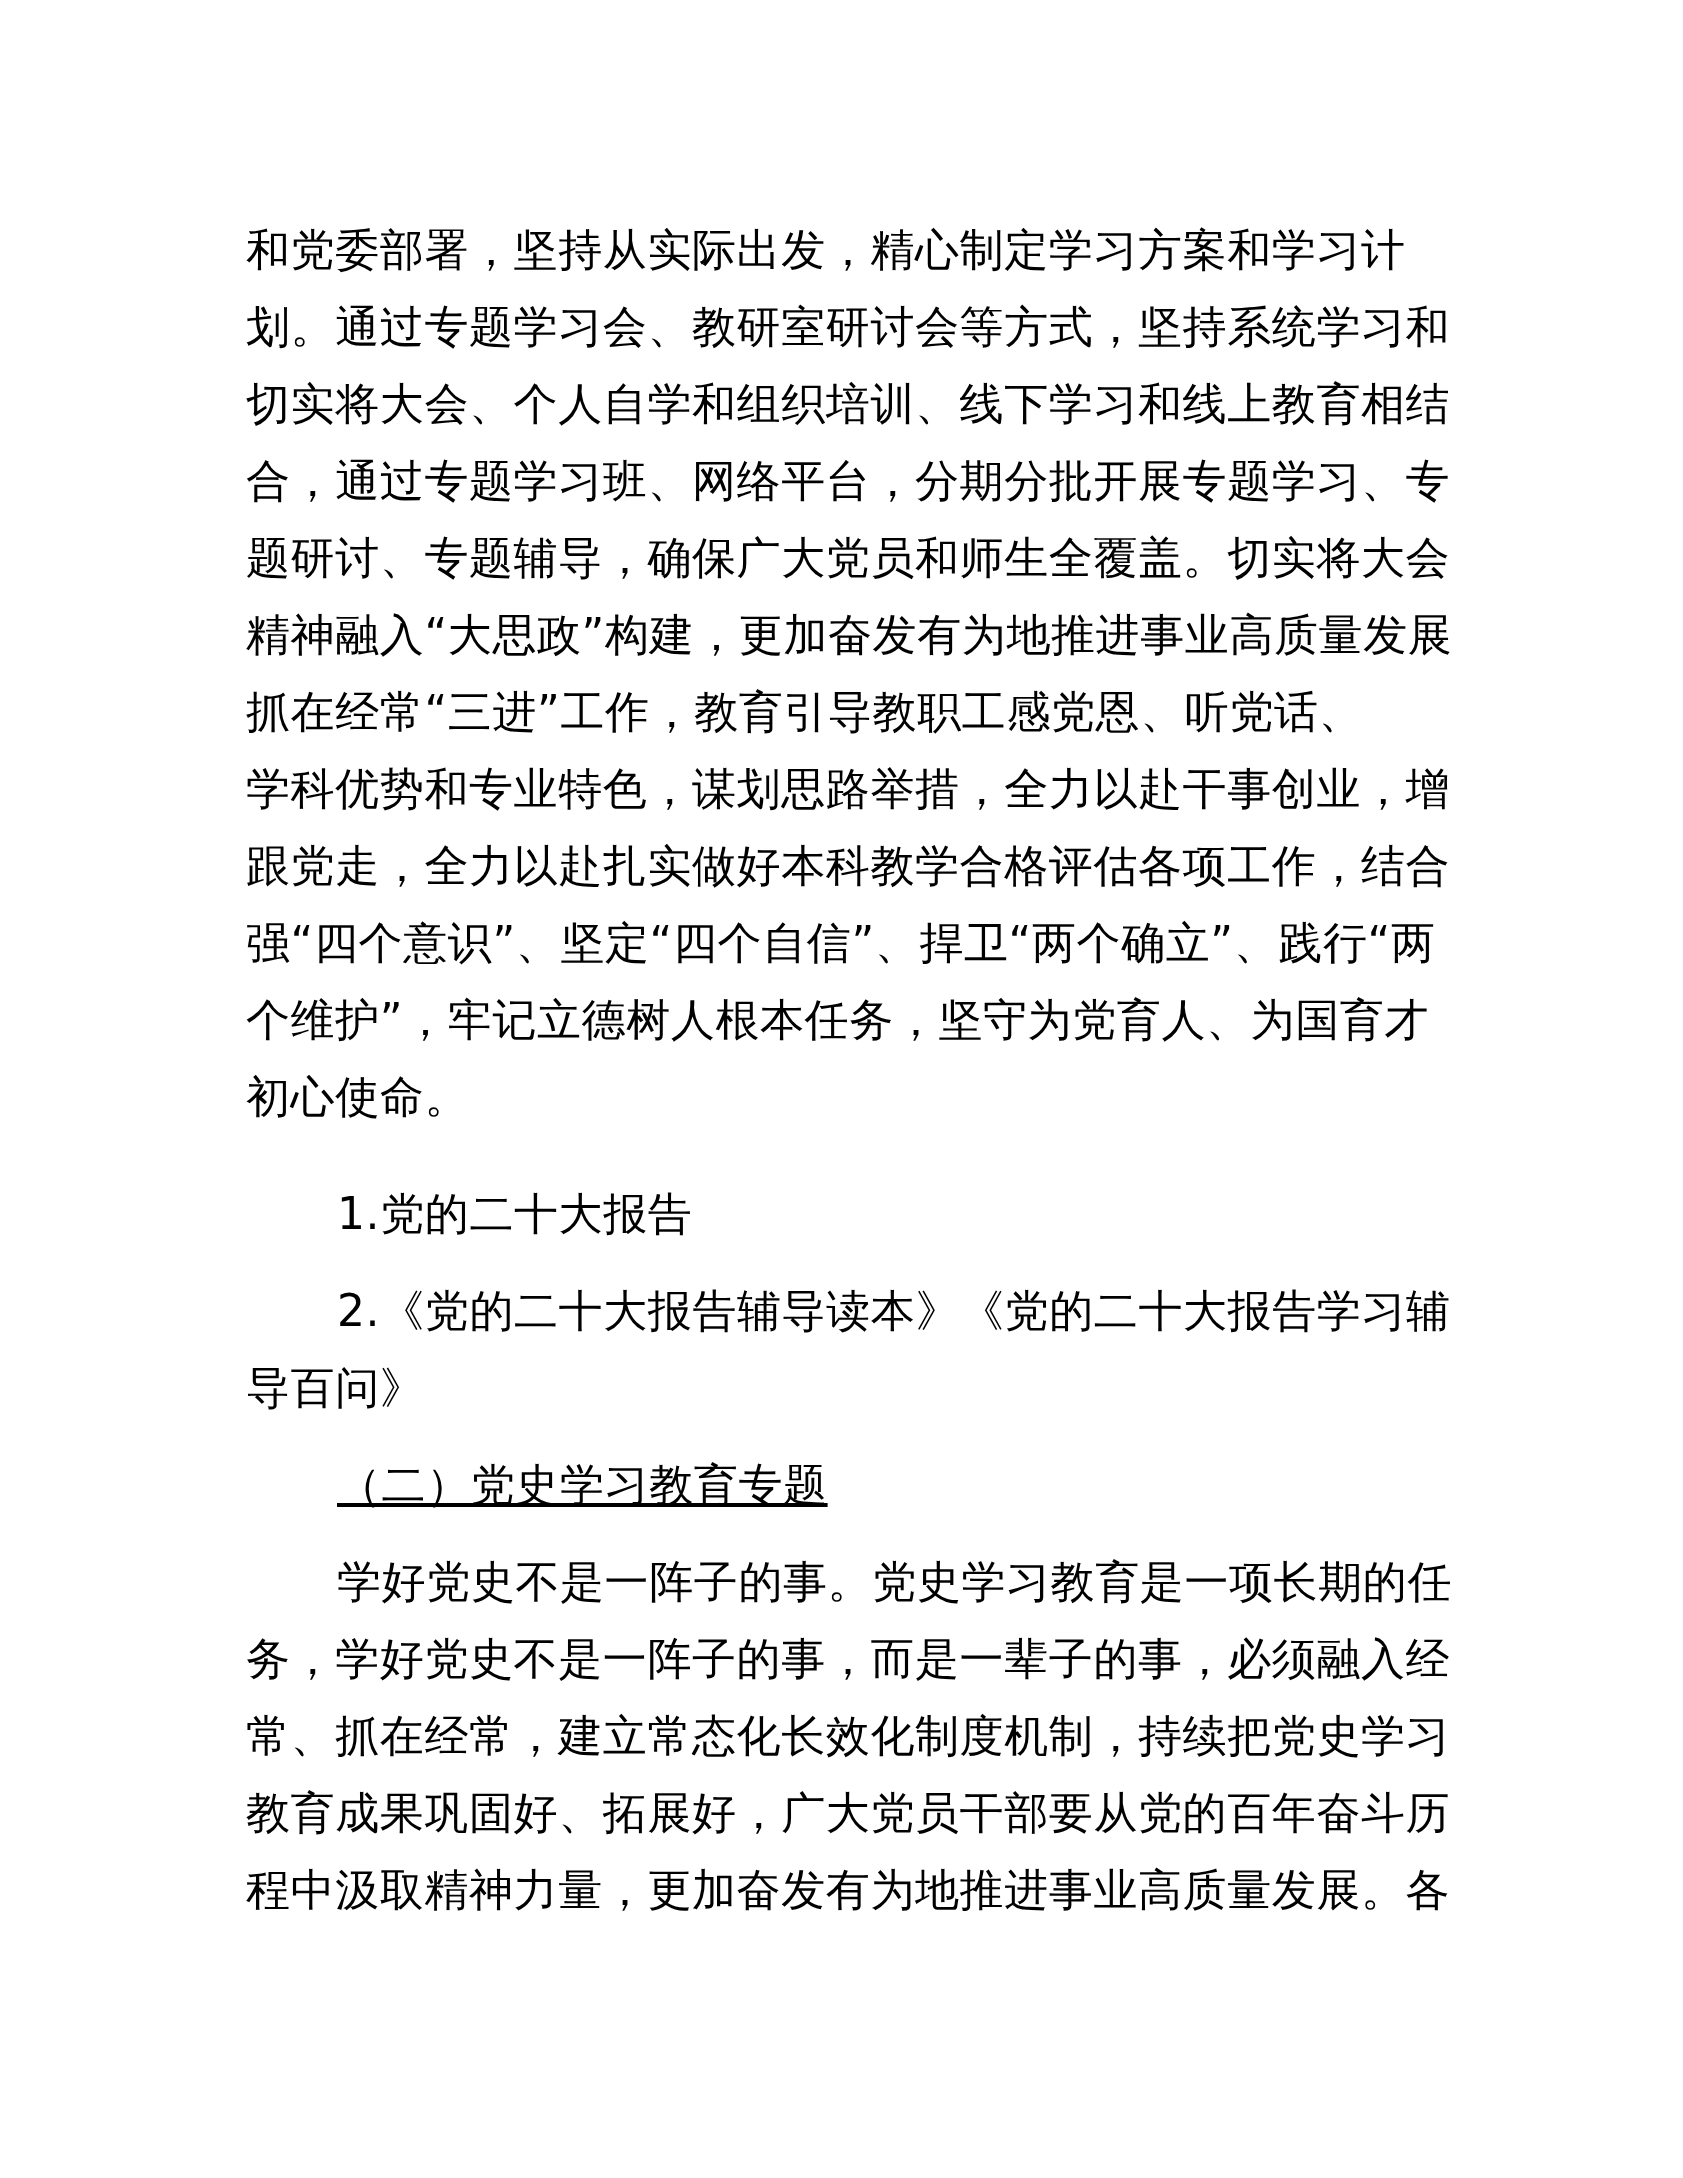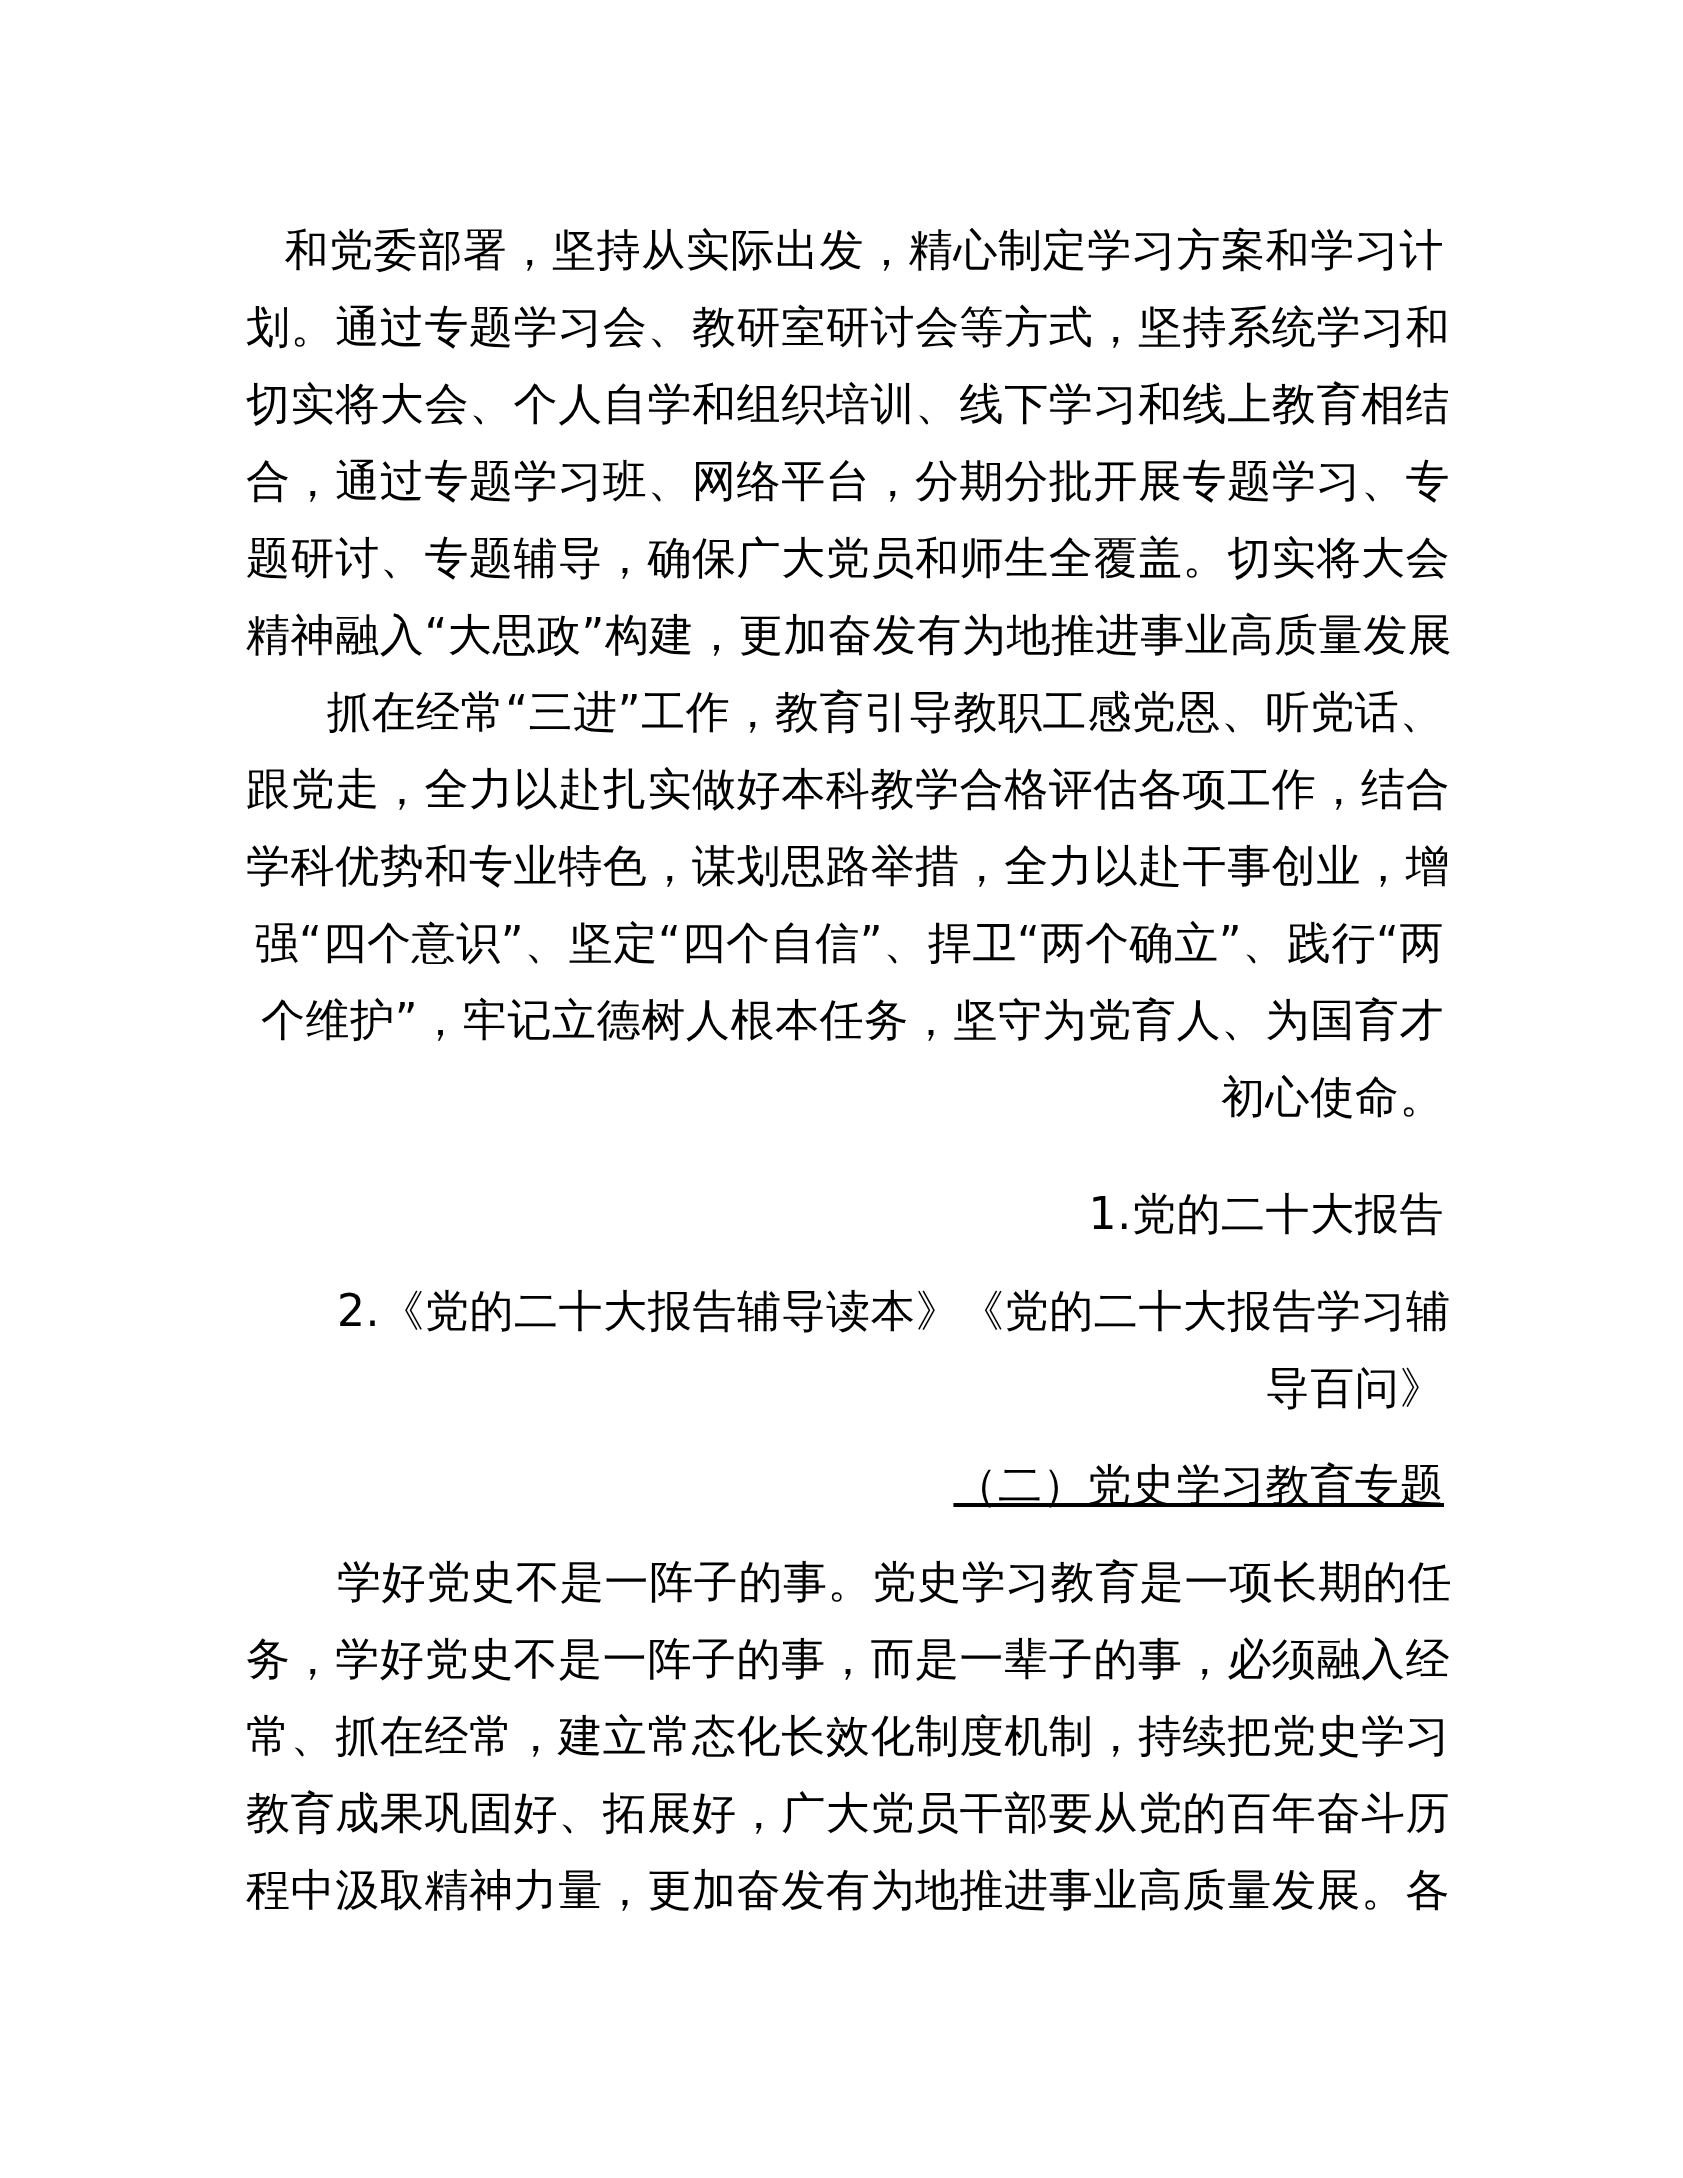--- a/index.html
+++ b/index.html
@@ -21,21 +21,20 @@
       top: 0;
       width: 1683px;
       height: 2178px;
       background: #ffffff;
     }
     .content {
       position: absolute;
       left: 246px;
       top: 211px;
       width: 1198px;
-      text-align: right;
     }
     .line {
       display: block;
       height: 77px;
       line-height: 77px;
       font-size: 44px;
       white-space: nowrap;
       letter-spacing: 0.6px;
     }
     .indent {
@@ -56,22 +55,22 @@
   <div class="content">
 
     <div>
       <span class="line">和党委部署，坚持从实际出发，精心制定学习方案和学习计</span>
       <span class="line">划。通过专题学习会、教研室研讨会等方式，坚持系统学习和</span>
       <span class="line">切实将大会、个人自学和组织培训、线下学习和线上教育相结</span>
       <span class="line">合，通过专题学习班、网络平台，分期分批开展专题学习、专</span>
       <span class="line">题研讨、专题辅导，确保广大党员和师生全覆盖。切实将大会</span>
       <span class="line">精神融入“大思政”构建，更加奋发有为地推进事业高质量发展</span>
       <span class="line">抓在经常“三进”工作，教育引导教职工感党恩、听党话、</span>
+      <span class="line">学科优势和专业特色，谋划思路举措，全力以赴干事创业，增</span>
       <span class="line">跟党走，全力以赴扎实做好本科教学合格评估各项工作，结合</span>
-      <span class="line">学科优势和专业特色，谋划思路举措，全力以赴干事创业，增</span>
       <span class="line">强“四个意识”、坚定“四个自信”、捍卫“两个确立”、践行“两</span>
       <span class="line">个维护”，牢记立德树人根本任务，坚守为党育人、为国育才</span>
       <span class="line">初心使命。</span>
     </div>
 
     <div class="gap"></div>
 
     <div>
       <div class="gap"></div>
       <span class="line indent">1.党的二十大报告</span>

